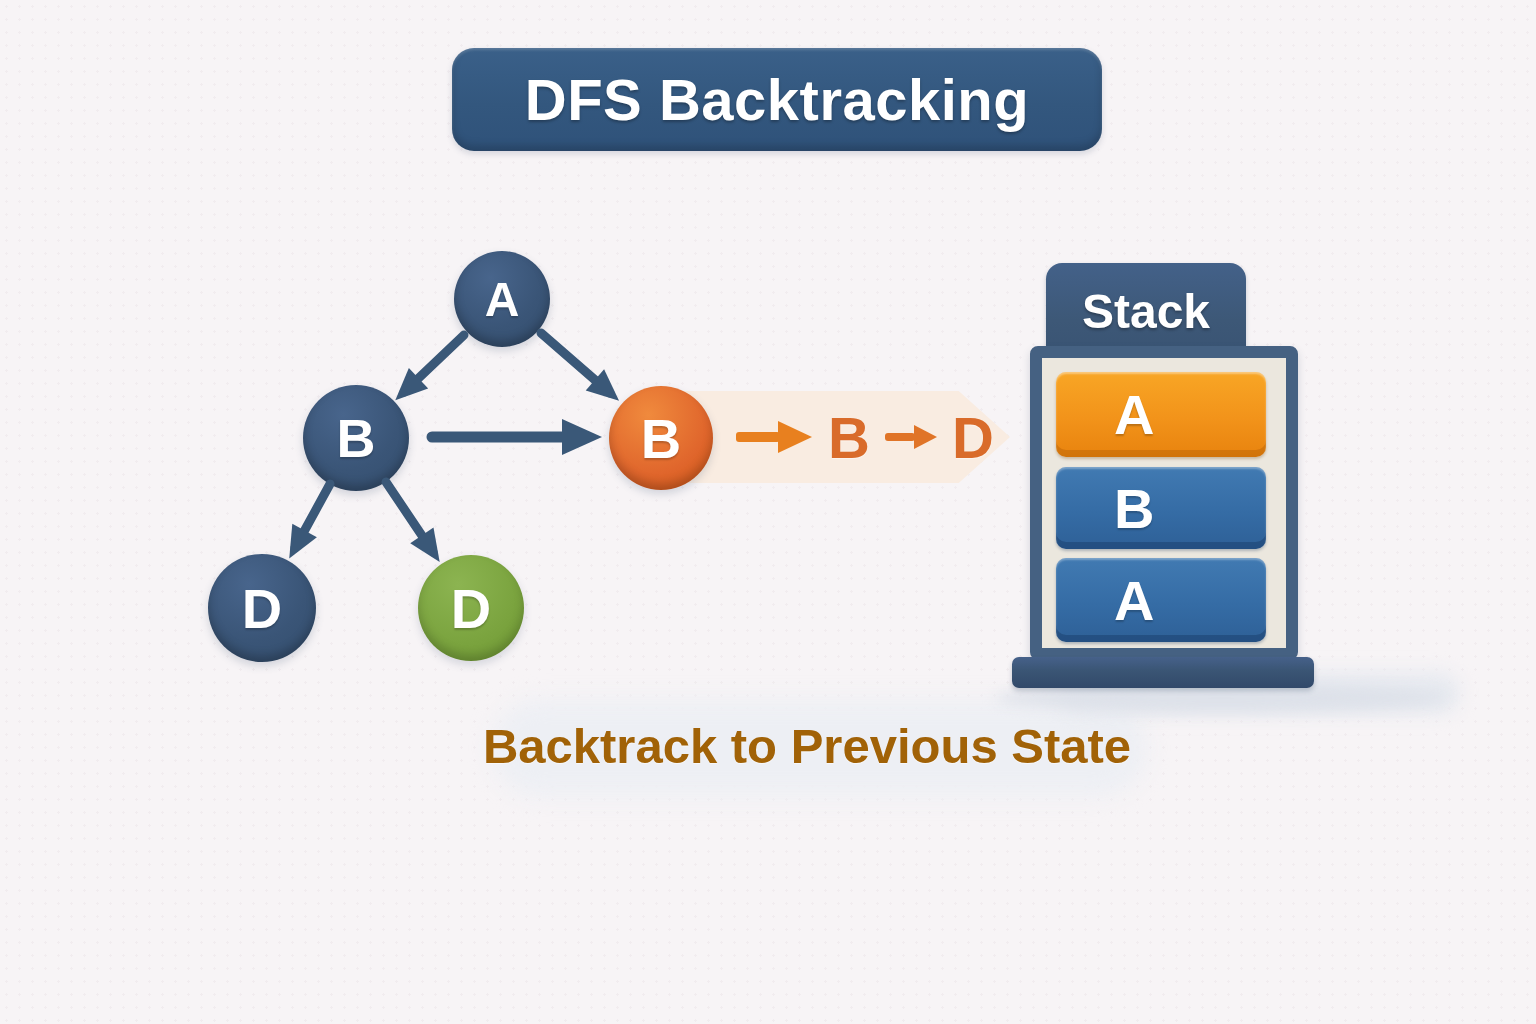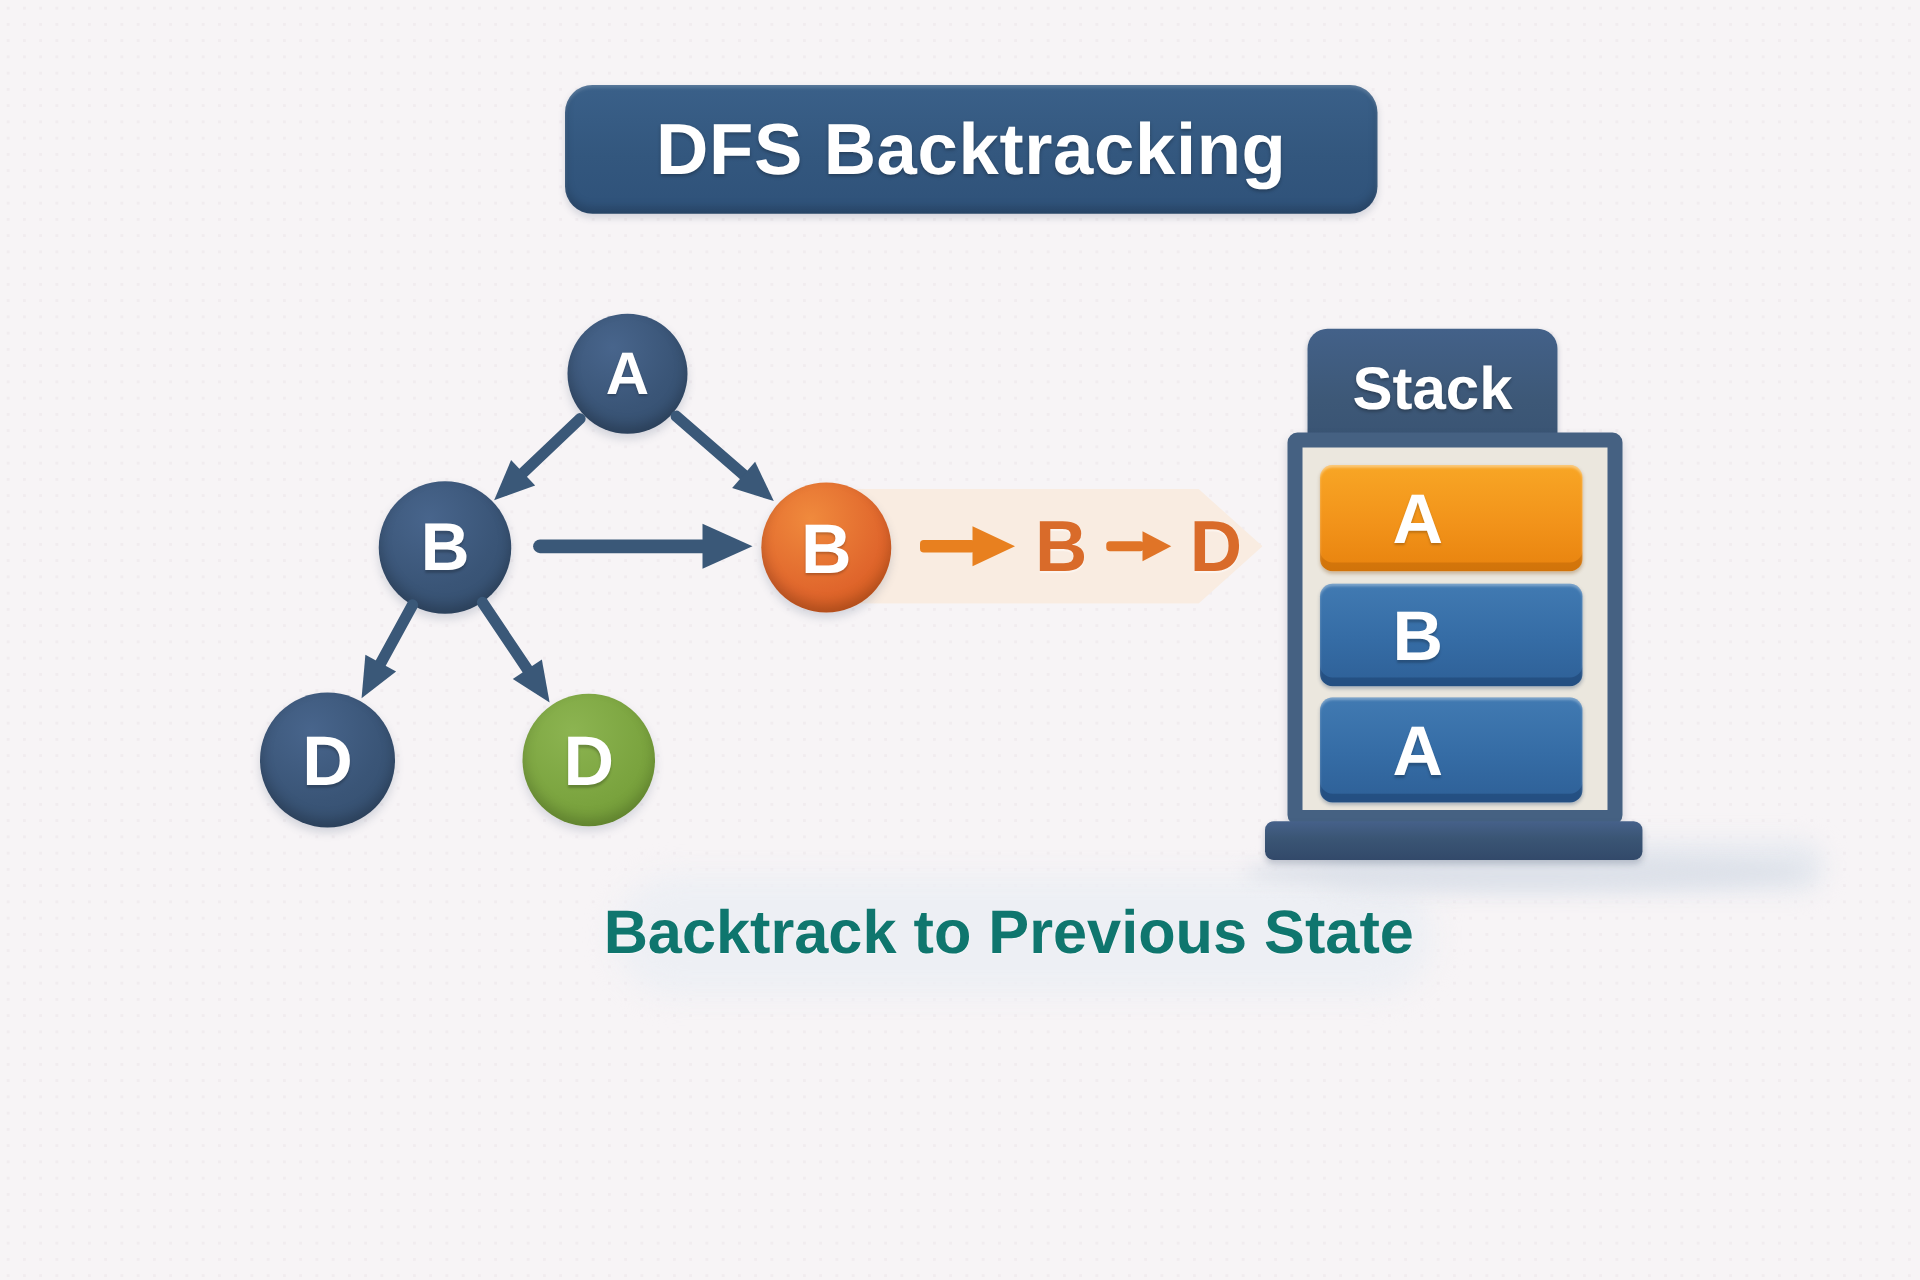--- a/index.html
+++ b/index.html
@@ -13,21 +13,21 @@
   .texture {
     position: absolute; inset: 0;
     background-image: radial-gradient(#e9e2e7 1.2px, transparent 1.2px);
     background-size: 13px 13px;
     opacity: .45;
     pointer-events: none;
   }
 
   
   .title-banner {
-    position: absolute; left: 452px; top: 68px; width: 650px; height: 103px;
+    position: absolute; left: 452px; top: 48px; width: 650px; height: 103px;
     background: linear-gradient(180deg, #3a6089 0%, #33577e 55%, #2f527a 100%);
     border-radius: 22px;
     display: flex; align-items: center; justify-content: center;
     box-shadow: inset 0 2px 3px rgba(255,255,255,.18), inset 0 -5px 8px rgba(0,0,0,.18), 0 3px 6px rgba(60,80,110,.18);
   }
   .title-text {
     color: #ffffff; font-size: 58px; font-weight: bold; letter-spacing: .5px;
     text-shadow: 0 2px 3px rgba(0,0,0,.28);
   }
 
@@ -137,21 +137,21 @@
     background: linear-gradient(180deg, #46618a 0%, #3a5574 45%, #32496a 100%);
     border-radius: 7px;
     box-shadow: 0 3px 5px rgba(50,70,100,.25);
     z-index: 2;
   }
 
   
   .caption {
     position: absolute; left: 807px; top: 718px; transform: translateX(-50%);
     white-space: nowrap;
-    font-size: 49px; font-weight: bold; color: #0f766e;
+    font-size: 49px; font-weight: bold; color: #a16207;
     text-shadow: 0 1px 1px rgba(255,255,255,.6);
   }
 </style>
 </head>
 <body>
 
 <div class="texture"></div>
 
 <div class="title-banner">
   <span class="title-text">DFS Backtracking</span>

